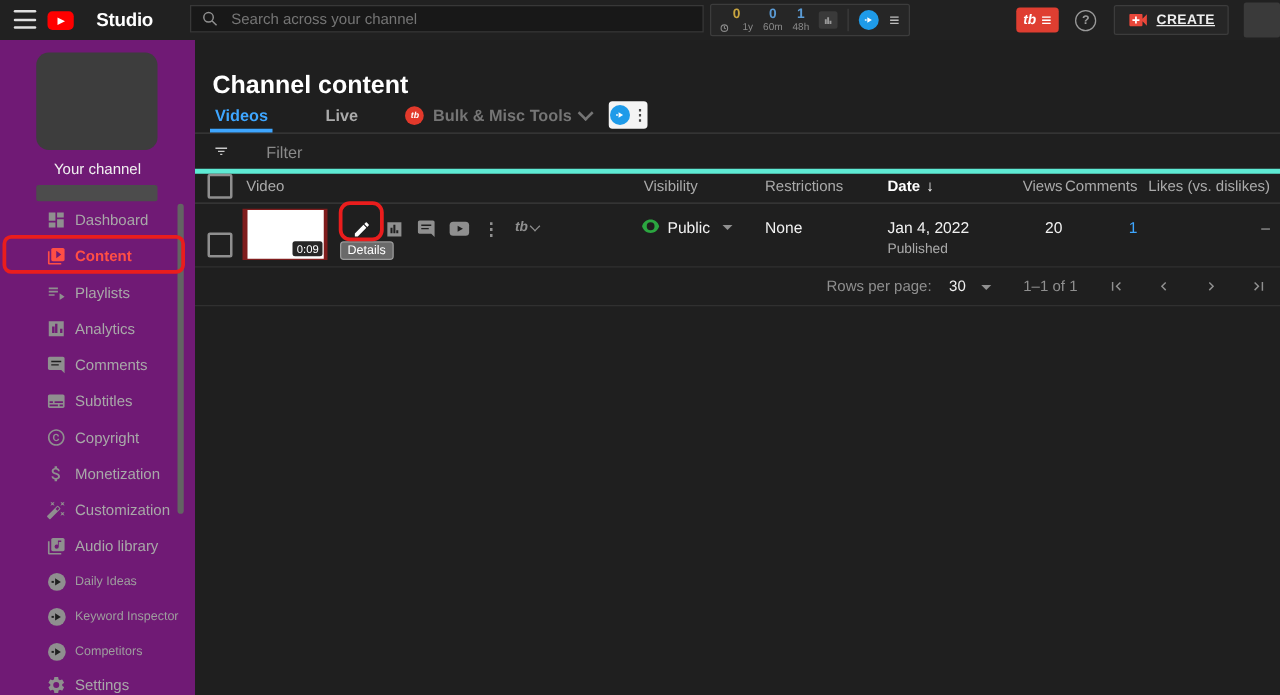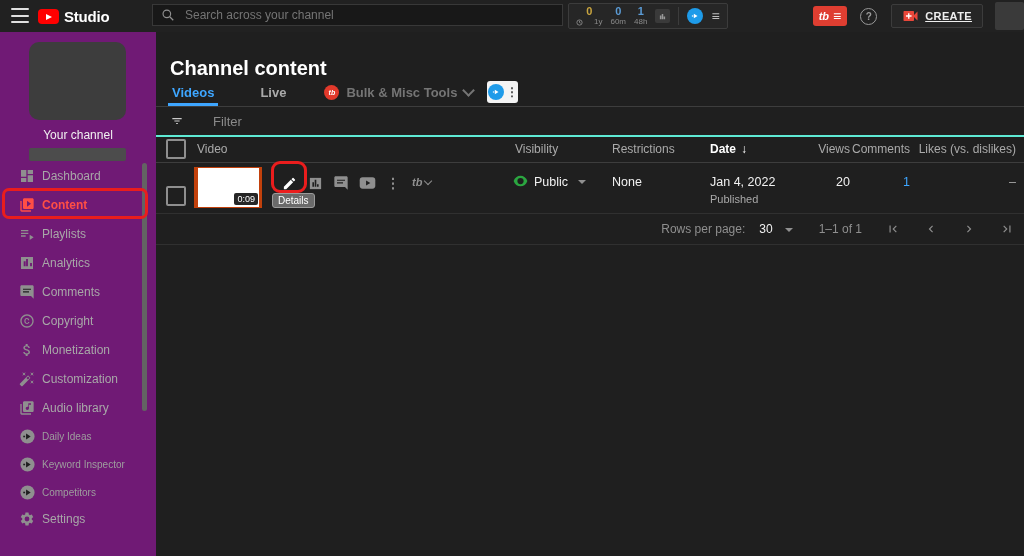--- a/index.html
+++ b/index.html
@@ -2,21 +2,21 @@
 <html><head>
 <meta charset="utf-8">
 <style>
   html,body{margin:0;padding:0;background:#000;}
   .screen{position:relative;width:1024px;height:556px;background:#1f1f1f;overflow:hidden;
           font-family:"Liberation Sans",sans-serif;color:#f1f1f1;}
   
   .topbar{position:absolute;top:0;left:0;right:0;height:32px;background:#212121;z-index:10;}
   .hamburger{position:absolute;left:11px;top:8px;width:18px;height:15px;display:flex;flex-direction:column;justify-content:space-between;cursor:pointer;}
   .hamburger i{display:block;height:2px;background:#e0e0e0;border-radius:1px;}
-  .logo{position:absolute;left:38px;top:8px;display:flex;align-items:center;gap:5px;}
+  .logo{position:absolute;left:38px;top:8px;display:flex;align-items:center;gap:18px;}
   .logo-mark{width:21px;height:15px;background:#f00;border-radius:4px;display:flex;align-items:center;justify-content:center;}
   .logo-mark::after{content:"";border-left:6px solid #fff;border-top:3.5px solid transparent;border-bottom:3.5px solid transparent;margin-left:1px;}
   .logo-text{font-size:15px;font-weight:700;color:#fff;letter-spacing:-0.2px;}
   .searchbox{position:absolute;left:152px;top:4px;width:411px;height:22px;background:#181818;border:1px solid #383838;display:flex;align-items:center;padding:0 8px;box-sizing:border-box;}
   .searchbox input{flex:1;background:transparent;border:none;outline:none;color:#ddd;font-size:12px;margin-left:8px;font-family:"Liberation Sans",sans-serif;}
   .searchbox input::placeholder{color:#757575;}
   .vidiq-widget{position:absolute;left:568px;top:3px;height:26px;background:#262626;border:1px solid #3c3c3c;border-radius:2px;display:flex;align-items:center;padding:0 7px;gap:8px;box-sizing:border-box;}
   .stat{display:flex;flex-direction:column;align-items:center;line-height:1;}
   .stat .v{font-size:11px;font-weight:700;}
   .stat .v.gold{color:#c9a53f;} .stat .v.blue{color:#5b9bd5;}
@@ -32,21 +32,21 @@
   .help-circle{width:15px;height:15px;border:1.5px solid #9a9a9a;border-radius:50%;color:#9a9a9a;font-size:10px;font-weight:700;display:flex;align-items:center;justify-content:center;margin-left:13px;cursor:pointer;}
   .create-btn{height:22px;border:1px solid #3c3c3c;background:#262626;border-radius:2px;display:flex;align-items:center;gap:6px;padding:0 10px;margin-left:14px;cursor:pointer;}
   .create-btn span{font-size:11px;font-weight:700;color:#eee;letter-spacing:0.4px;text-decoration:underline;}
   .avatar-box{width:29px;height:28px;background:#3a3a3a;border-radius:2px;margin-left:12px;cursor:pointer;}
   
   .sidebar{position:absolute;top:32px;left:0;width:156px;bottom:0;background:#701a75;z-index:5;}
   .channel-avatar{position:absolute;left:29px;top:10px;width:97px;height:78px;background:#3d3d3d;border-radius:10px;}
   .channel-label{position:absolute;left:0;right:0;top:96px;text-align:center;font-size:12px;color:#f1f1f1;}
   .channel-name-bar{position:absolute;left:29px;top:116px;width:97px;height:13px;background:#4c4c4c;border-radius:2px;}
   .nav{position:absolute;top:129px;left:0;right:0;}
-  .nav-item{height:29px;display:flex;align-items:center;padding-left:18px;cursor:pointer;}
+  .nav-item{height:29px;display:flex;align-items:center;padding-left:36px;cursor:pointer;}
   .nav-item .nicon{width:18px;height:18px;display:flex;align-items:center;justify-content:center;color:#8f8f8f;flex:none;}
   .nav-item .nlabel{margin-left:6px;font-size:12px;color:#a8a8a8;white-space:nowrap;}
   .nav-item.active .nlabel{color:#ff4e45;font-weight:700;}
   .nav-item.ext{height:28px;}
   .nav-item.ext .nlabel{font-size:10px;color:#9e9e9e;}
   .nav-item.settings{height:26px;}
   .side-scrollbar{position:absolute;right:9px;top:131px;width:5px;height:248px;background:#636363;border-radius:3px;}
   
   .main{position:absolute;top:32px;left:156px;right:0;bottom:0;background:#1f1f1f;}
   .page-title{position:absolute;left:14px;top:12px;font-size:20px;font-weight:700;color:#fff;}
@@ -55,39 +55,39 @@
   .tab.first{margin-left:14px;}
   .tab.second{margin-left:42px;}
   .tab.active{color:#3ea6ff;}
   .tab.active::after{content:"";position:absolute;left:-2px;right:-2px;bottom:0;height:3px;background:#3ea6ff;}
   .bulk-tools{display:flex;align-items:center;gap:7px;margin-left:36px;cursor:pointer;}
   .tb-circle{width:15px;height:15px;border-radius:50%;background:#e2392b;color:#fff;font-size:7px;font-weight:700;font-style:italic;display:flex;align-items:center;justify-content:center;}
   .bulk-label{font-size:13px;font-weight:700;color:#757575;}
   .chev-down{width:7px;height:7px;border-right:2px solid #757575;border-bottom:2px solid #757575;transform:rotate(45deg);margin-top:-4px;}
   .vidiq-tab-btn{margin-left:14px;width:31px;height:22px;background:#f4f4f4;border-radius:3px;display:flex;align-items:center;justify-content:center;gap:2px;cursor:pointer;}
   .vidiq-tab-btn .dots{color:#444;font-size:12px;font-weight:700;line-height:1;}
-  .filter-row{position:absolute;top:75px;left:0;right:0;height:28px;border-bottom:2px solid #5eead4;display:flex;align-items:center;}
+  .filter-row{position:absolute;top:75px;left:0;right:0;height:28px;border-bottom:4px solid #5eead4;display:flex;align-items:center;}
   .filter-row .ficon{margin-left:13px;color:#c9c9c9;}
   .filter-row input{margin-left:26px;background:transparent;border:none;outline:none;color:#ddd;font-size:13px;width:300px;font-family:"Liberation Sans",sans-serif;}
   .filter-row input::placeholder{color:#8a8a8a;}
   .grid-row{display:grid;grid-template-columns:38px 306px 97px 100px 110px 45px 60px 1fr;}
   .thead{position:absolute;top:103px;left:0;right:0;height:27px;border-bottom:1px solid #3d3d3d;font-size:12px;color:#aaa;align-items:center;}
   .thead .cell{white-space:nowrap;}
   .c-check{display:flex;align-items:center;padding-left:10px;box-sizing:border-box;}
   .checkbox{width:16px;height:16px;border:2px solid #8f8f8f;border-radius:2px;cursor:pointer;}
   .pad15{padding-left:15px;box-sizing:border-box;} .pad13{padding-left:13px;box-sizing:border-box;} .pad3{padding-left:3px;box-sizing:border-box;}
   .ralign{text-align:right;padding-right:2px;box-sizing:border-box;}
   .likes-col{text-align:right;padding-right:8px;box-sizing:border-box;}
   .th-date{color:#fff;font-weight:700;}
   .sort-arrow{color:#fff;font-weight:700;margin-left:5px;}
   .trow{position:absolute;top:130px;left:0;right:0;height:51px;border-bottom:1px solid #303030;font-size:12.5px;color:#f1f1f1;}
   .trow .cell{padding-top:13px;box-sizing:border-box;}
   .trow .c-check{padding-top:17px;}
   .c-videodata{display:flex;padding-top:5px !important;}
-  .thumb{position:relative;width:68px;height:41px;background:#c2410c;flex:none;}
+  .thumb{position:relative;width:68px;height:41px;background:#7f1d1d;flex:none;}
   .thumb .inner{position:absolute;top:1px;bottom:1px;left:4px;right:3px;background:#fff;}
   .duration{position:absolute;right:4px;bottom:3px;background:rgba(0,0,0,0.85);color:#fff;font-size:9px;padding:0 3px;border-radius:2px;line-height:12px;}
   .row-actions{display:flex;align-items:flex-start;margin-left:14px;margin-top:3px;}
   .icon-btn{width:26px;height:26px;display:flex;align-items:center;justify-content:center;cursor:pointer;color:#8f8f8f;}
   .icon-btn .dots{font-size:14px;font-weight:700;color:#8f8f8f;}
   .tb-dd{display:flex;align-items:center;gap:3px;margin-left:6px;margin-top:6px;cursor:pointer;}
   .tb-dd .tb-g{color:#8f8f8f;font-size:11px;font-weight:700;font-style:italic;}
   .tb-dd .chev-down{border-color:#8f8f8f;width:5px;height:5px;border-width:1.5px;margin-top:-2px;}
   .vis-cell{display:flex;align-items:flex-start;gap:6px;}
   .caret-down{width:0;height:0;border-left:4px solid transparent;border-right:4px solid transparent;border-top:4px solid #909090;margin-top:5px;margin-left:4px;}
@@ -231,20 +231,28 @@
             <svg width="16" height="16" viewBox="0 0 24 24">
               <path fill="#8f8f8f" d="M22 4c0-1.1-.9-2-2-2H4c-1.1 0-2 .9-2 2v12c0 1.1.9 2 2 2h14l4 4V4z"></path>
               <path fill="#1f1f1f" d="M6 7h12v1.6H6zm0 4h9v1.6H6z"></path>
             </svg>
           </span>
         <span class="nlabel">Comments</span>
       </div>
       <div class="nav-item">
         <span class="nicon">
             <svg width="16" height="16" viewBox="0 0 24 24">
+              <path fill="#8f8f8f" d="M20 4H4c-1.1 0-2 .9-2 2v12c0 1.1.9 2 2 2h16c1.1 0 2-.9 2-2V6c0-1.1-.9-2-2-2zM4 12h4v2H4v-2zm10 6H4v-2h10v2zm6 0h-4v-2h4v2zm0-4H10v-2h10v2z"></path>
+            </svg>
+          </span>
+        <span class="nlabel">Subtitles</span>
+      </div>
+      <div class="nav-item">
+        <span class="nicon">
+            <svg width="16" height="16" viewBox="0 0 24 24">
               <path fill="#8f8f8f" d="M11.88 9.14c1.28.06 1.61 1.15 1.63 1.66h1.79c-.08-1.98-1.49-3.19-3.45-3.19C9.64 7.61 8 9 8 12.14c0 1.94.93 4.24 3.84 4.24 2.22 0 3.67-1.5 3.7-2.94h-1.79c-.03.66-.53 1.46-1.88 1.53-1.5-.04-2.1-1.21-2.1-2.83 0-2.8 1.25-2.97 2.11-3zM12 2C6.48 2 2 6.48 2 12s4.48 10 10 10 10-4.48 10-10S17.52 2 12 2zm0 18c-4.41 0-8-3.59-8-8s3.59-8 8-8 8 3.59 8 8-3.59 8-8 8z"></path>
             </svg>
           </span>
         <span class="nlabel">Copyright</span>
       </div>
       <div class="nav-item">
         <span class="nicon">
             <svg width="16" height="16" viewBox="0 0 24 24">
               <path fill="#8f8f8f" d="M11.8 10.9c-2.27-.59-3-1.2-3-2.15 0-1.09 1.01-1.85 2.7-1.85 1.78 0 2.44.85 2.5 2.1h2.21c-.07-1.72-1.12-3.3-3.21-3.81V3h-3v2.16c-1.94.42-3.5 1.68-3.5 3.61 0 2.31 1.91 3.46 4.7 4.13 2.5.6 3 1.48 3 2.41 0 .69-.49 1.79-2.7 1.79-2.06 0-2.87-.92-2.98-2.1h-2.2c.12 2.19 1.76 3.42 3.68 3.83V21h3v-2.15c1.95-.37 3.5-1.5 3.5-3.55 0-2.84-2.43-3.81-4.7-4.4z"></path>
             </svg>

